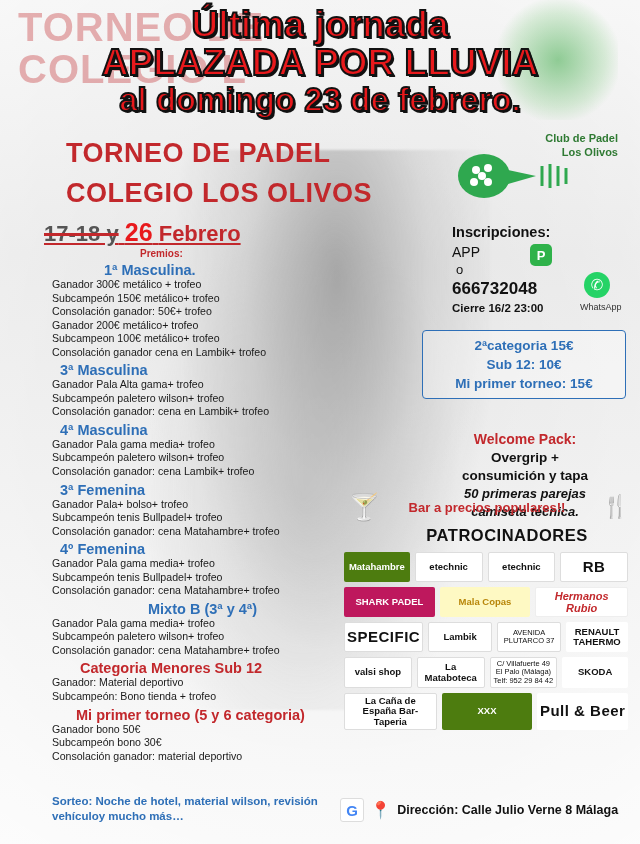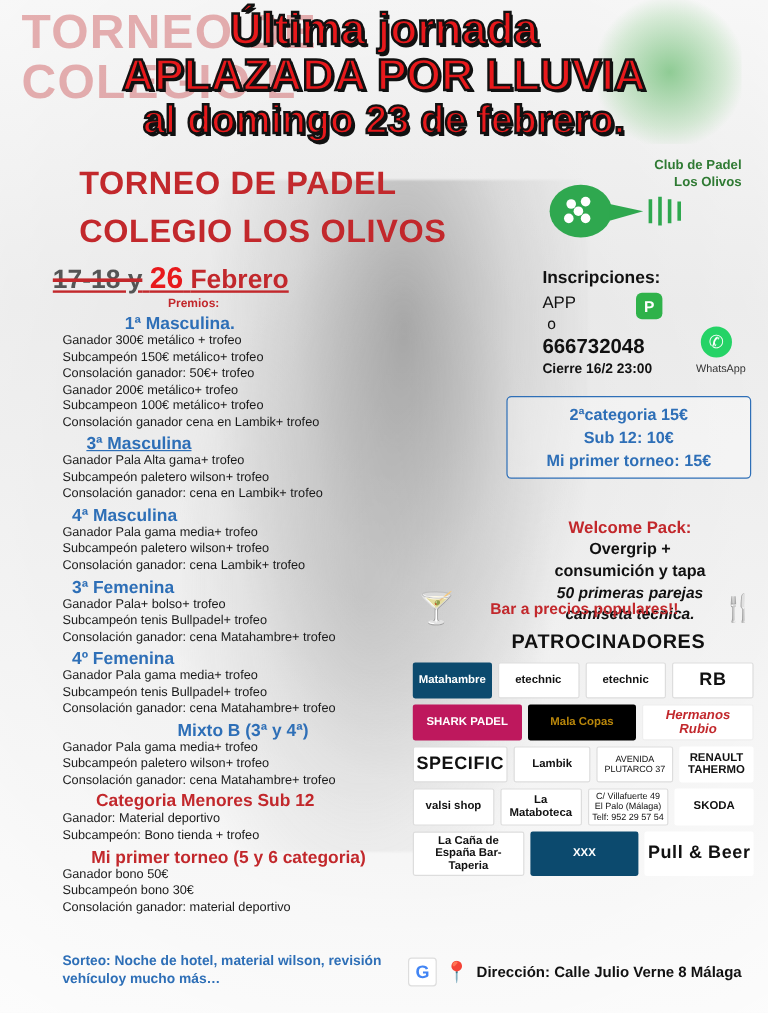--- a/index.html
+++ b/index.html
@@ -80,21 +80,21 @@
   .club-logo svg{position:absolute;left:0;top:22px;}
 
   
   .prizes{position:absolute;left:52px;top:248px;width:300px;color:#111;}
   .prizes .premios{
     color:#c2282c;font-weight:bold;font-size:10px;margin-left:88px;
   }
   .cat{color:#2e6fb7;font-weight:bold;font-size:14.5px;margin-top:3px;}
   .cat.c1{margin-left:52px;}
   .cat.c2{margin-left:56px;}
-  .cat.c3{margin-left:20px;text-decoration:underline;}
+  .cat.c3{margin-left:8px;}
   .cat.c4{margin-left:8px;}
   .cat.c5{margin-left:8px;}
   .cat.c6{margin-left:8px;}
   .cat.c7{margin-left:96px;}
   .cat.c8{margin-left:28px;color:#c2282c;}
   .cat.c9{margin-left:24px;color:#c2282c;}
   .line{font-size:10.6px;line-height:1.28;color:#1a1a1a;}
   .sorteo{
     position:absolute;left:52px;top:794px;width:300px;
     color:#2e6fb7;font-size:11.5px;font-weight:bold;line-height:1.3;
@@ -149,25 +149,25 @@
   }
 
   
   .sponsors{position:absolute;left:344px;top:552px;width:284px;}
   .srow{display:flex;gap:5px;margin-bottom:5px;align-items:stretch;}
   .sp{
     flex:1;border-radius:2px;display:flex;align-items:center;justify-content:center;
     font-size:9.5px;font-weight:bold;text-align:center;line-height:1.1;
     padding:2px;box-sizing:border-box;min-height:30px;
   }
-  .sp.dark{background:#0c4a6e;color:#fff;}
+  .sp.dark{background:#4d7c0f;color:#fff;}
   .sp.white{background:#fff;color:#111;border:1px solid #ddd;}
   .sp.red{background:#fff;color:#c2282c;border:1px solid #eee;font-style:italic;font-size:11px;}
   .sp.shark{background:#be185d;color:#fff;}
-  .sp.mala{background:#000000;color:#b8860b;}
+  .sp.mala{background:#fef9c3;color:#b8860b;}
   .sp.renault{background:#fff;color:#111;}
   .sp.skoda{background:#fff;color:#111;}
   .sp.pull{background:#fff;color:#111;}
   .sp .big{font-size:15px;font-weight:bold;letter-spacing:.5px;}
   .sp .small{font-size:7.5px;font-weight:normal;}
 
   
   .address{
     position:absolute;left:340px;top:798px;width:290px;
     display:flex;align-items:center;gap:6px;
@@ -326,21 +326,21 @@
     <div class="sp white">Lambik</div>
     <div class="sp white">
       <span class="small">AVENIDA PLUTARCO 37</span>
     </div>
     <div class="sp renault">RENAULT TAHERMO</div>
   </div>
   <div class="srow">
     <div class="sp white">valsi shop</div>
     <div class="sp white">La Mataboteca</div>
     <div class="sp white">
-      <span class="small">C/ Villafuerte 49 El Palo (Málaga) Telf: 952 29 57 54</span>
+      <span class="small">C/ Villafuerte 49 El Palo (Málaga) Telf: 952 29 84 42</span>
     </div>
     <div class="sp skoda">SKODA</div>
   </div>
   <div class="srow">
     <div class="sp white">La Caña de España Bar-Taperia</div>
     <div class="sp dark">XXX</div>
     <div class="sp pull">
       <span class="big">Pull &amp; Beer</span>
     </div>
   </div>

